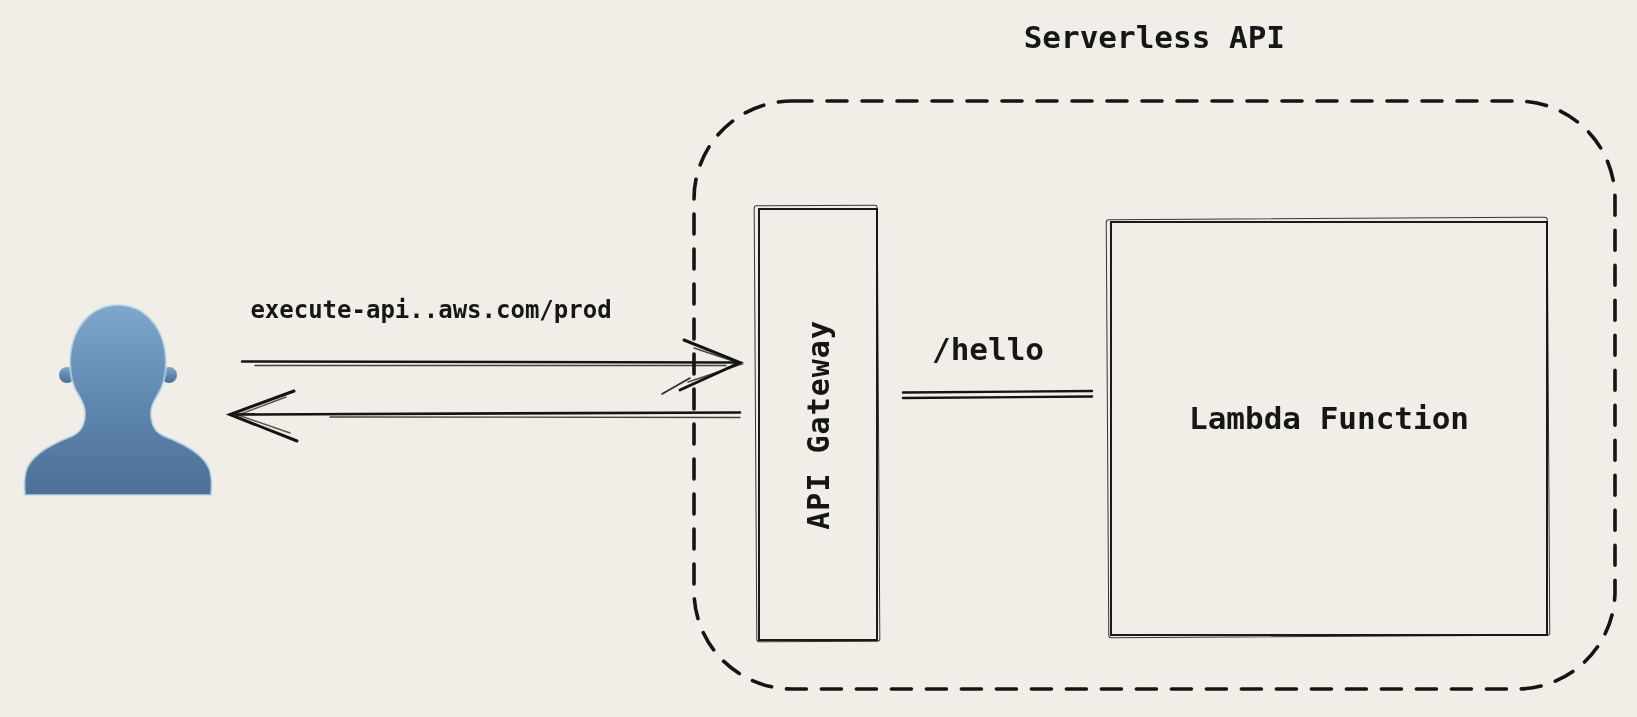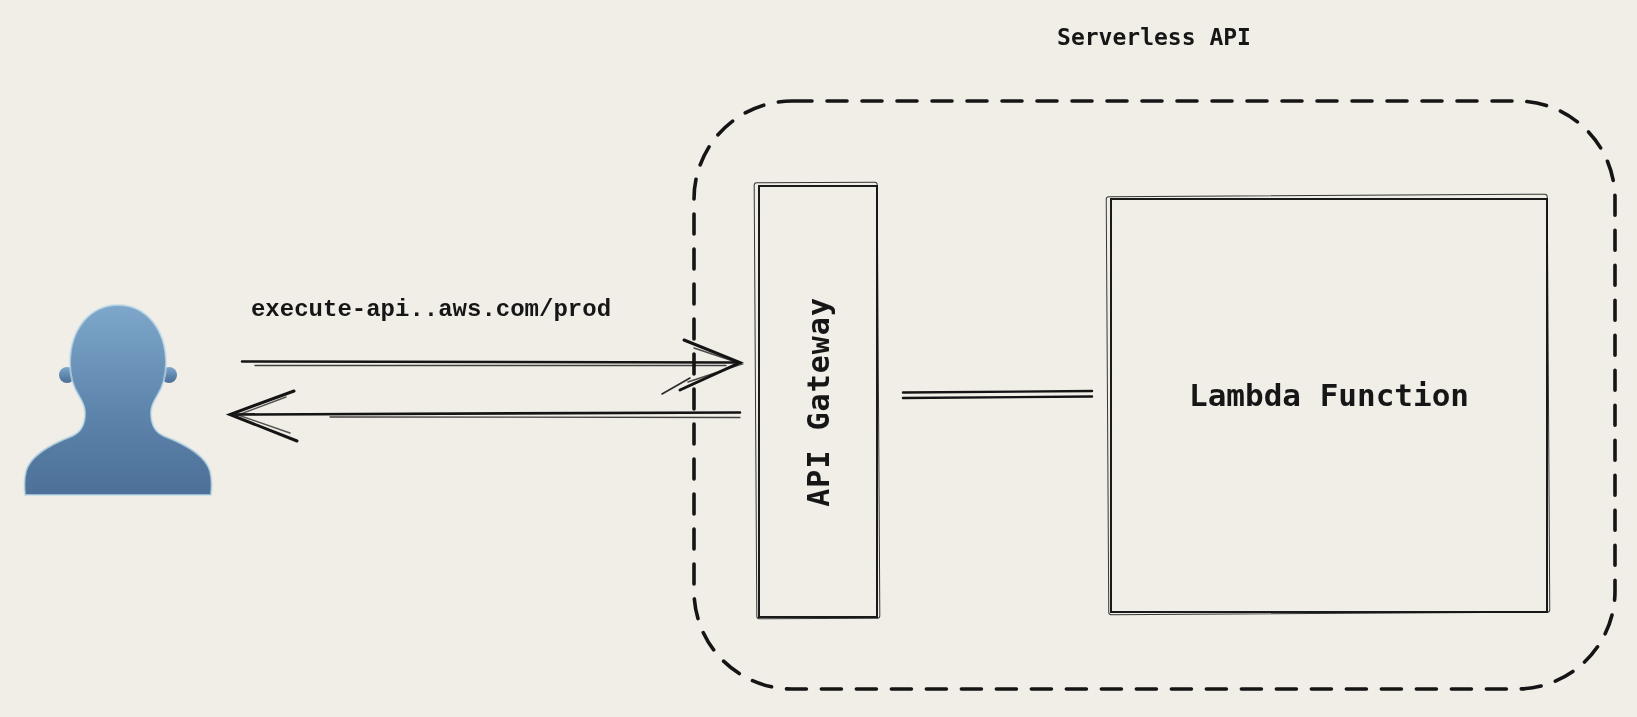--- a/index.html
+++ b/index.html
@@ -22,34 +22,35 @@
   }
   .abs{position:absolute;}
   .mono-label{
     font-family:"DejaVu Sans Mono","Liberation Mono",monospace;
     font-weight:bold;
     color:#161616;
     white-space:nowrap;
   }
   .diagram-title{
     left:1023px;top:20px;width:262px;
-    font-size:23px;line-height:34px;text-align:center;
+    font-size:31px;line-height:34px;text-align:right;
   }
   .request-label{
     left:247px;top:297px;width:368px;
-    font-size:24px;line-height:26px;text-align:center;font-family:Liberation Mono, monospace;
+    font-size:24px;line-height:26px;text-align:center;
   }
   .route-label{
     left:893px;top:332px;width:190px;
     font-size:31px;line-height:34px;text-align:center;
   }
   
   .sketch-box{
     border:2.5px solid #1a1a1a;
     background:transparent;
+    margin-top:23px;
   }
   .sketch-box::after{
     content:"";
     position:absolute;
     inset:-5px -3px -3px -5px;
     border:1.6px solid rgba(22,22,22,.85);
     border-radius:3px;
     transform:rotate(-0.35deg);
     pointer-events:none;
   }
@@ -135,20 +136,21 @@
     <g stroke="#141414" fill="none" stroke-linecap="round">
       <path d="M903,392.5 L1092,391" stroke-width="2.4"></path>
       <path d="M903,398 L1092,396.5" stroke-width="2.4"></path>
     </g>
   </svg>
 
   <div class="abs sketch-box apigw-box">
     <span class="mono-label apigw-label">API Gateway</span>
   </div>
 
+  <div class="abs mono-label route-label">/hello</div>
 
   <div class="abs sketch-box lambda-box">
     <div class="lambda-text">
       <div class="mono-label">Lambda Function</div>
     </div>
   </div>
 
 </div>
 
 </body></html>

